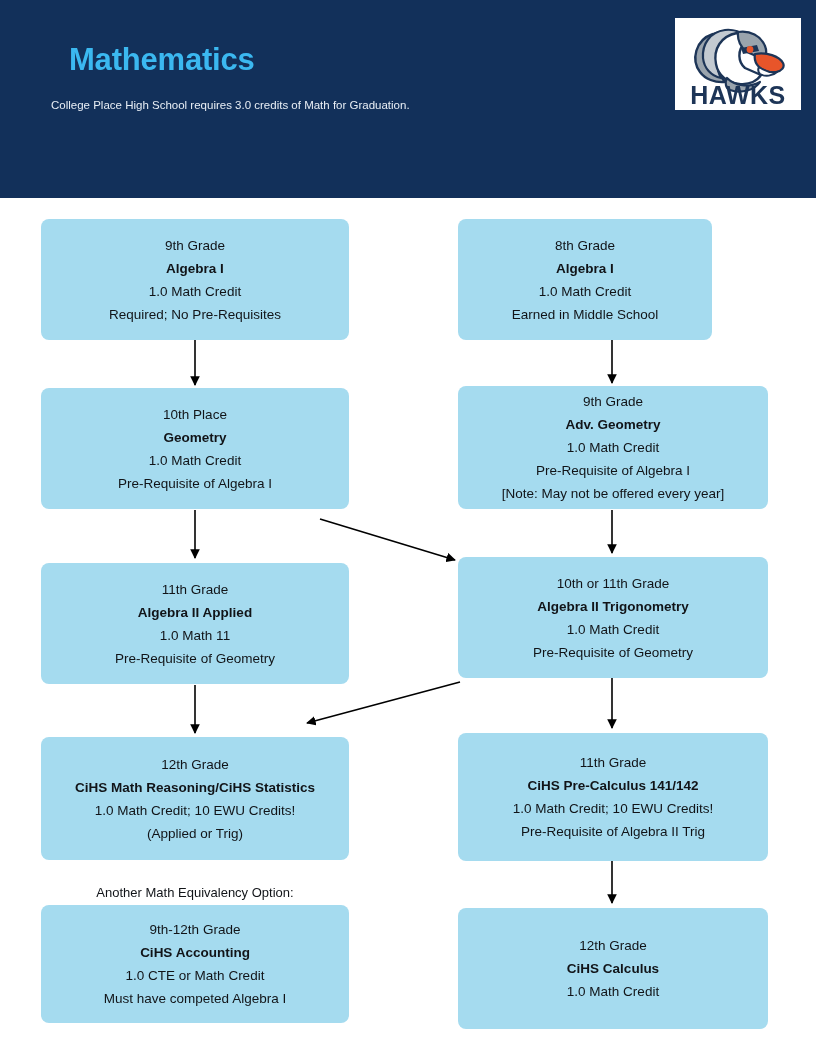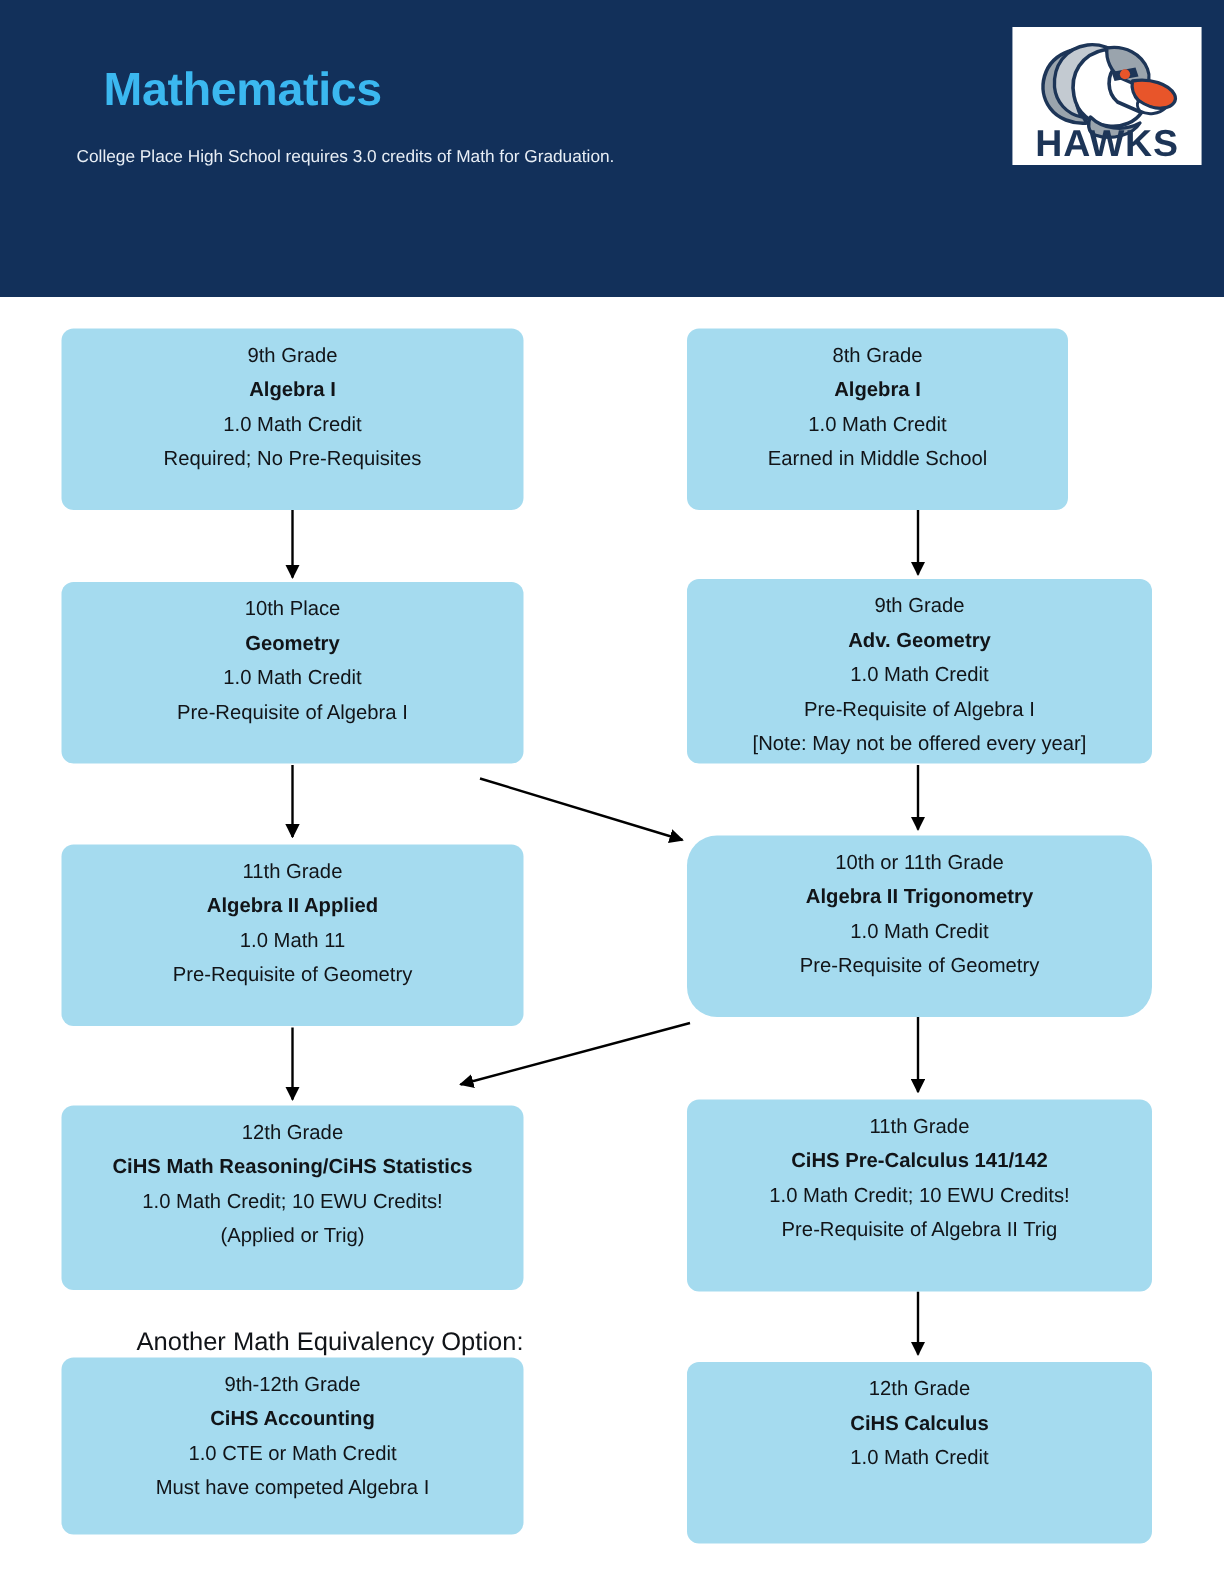--- a/index.html
+++ b/index.html
@@ -56,39 +56,39 @@
 
   
   .node {
     position: absolute;
     background: #a5dbef;
     border-radius: 8px;
     box-sizing: border-box;
     display: flex;
     flex-direction: column;
     align-items: center;
-    justify-content: flex-start;
+    justify-content: center;
     text-align: center;
     color: #111418;
     padding: 6px 8px;
   }
   .node .line {
     font-size: 13.5px;
     line-height: 23px;
     white-space: nowrap;
   }
   .node .line.bold {
     font-weight: bold;
   }
 
   .caption {
     position: absolute;
-    font-size: 17px;
+    font-size: 13px;
     color: #111418;
-    text-align: right;
+    text-align: center;
     white-space: nowrap;
   }
 
   
   .connectors {
     position: absolute;
     left: 0; top: 0;
     width: 816px;
     height: 1056px;
     pointer-events: none;
@@ -174,21 +174,21 @@
   <div class="line">[Note: May not be offered every year]</div>
 </div>
 
 <div class="node" style="left:41px; top:563px; width:308px; height:121px;">
   <div class="line">11th Grade</div>
   <div class="line bold">Algebra II Applied</div>
   <div class="line">1.0 Math 11</div>
   <div class="line">Pre-Requisite of Geometry</div>
 </div>
 
-<div class="node" style="left:458px; top:557px; width:310px; height:121px;border-radius:20px;">
+<div class="node" style="left:458px; top:557px; width:310px; height:121px;">
   <div class="line">10th or 11th Grade</div>
   <div class="line bold">Algebra II Trigonometry</div>
   <div class="line">1.0 Math Credit</div>
   <div class="line">Pre-Requisite of Geometry</div>
 </div>
 
 <div class="node" style="left:41px; top:737px; width:308px; height:123px;">
   <div class="line">12th Grade</div>
   <div class="line bold">CiHS Math Reasoning/CiHS Statistics</div>
   <div class="line">1.0 Math Credit; 10 EWU Credits!</div>

